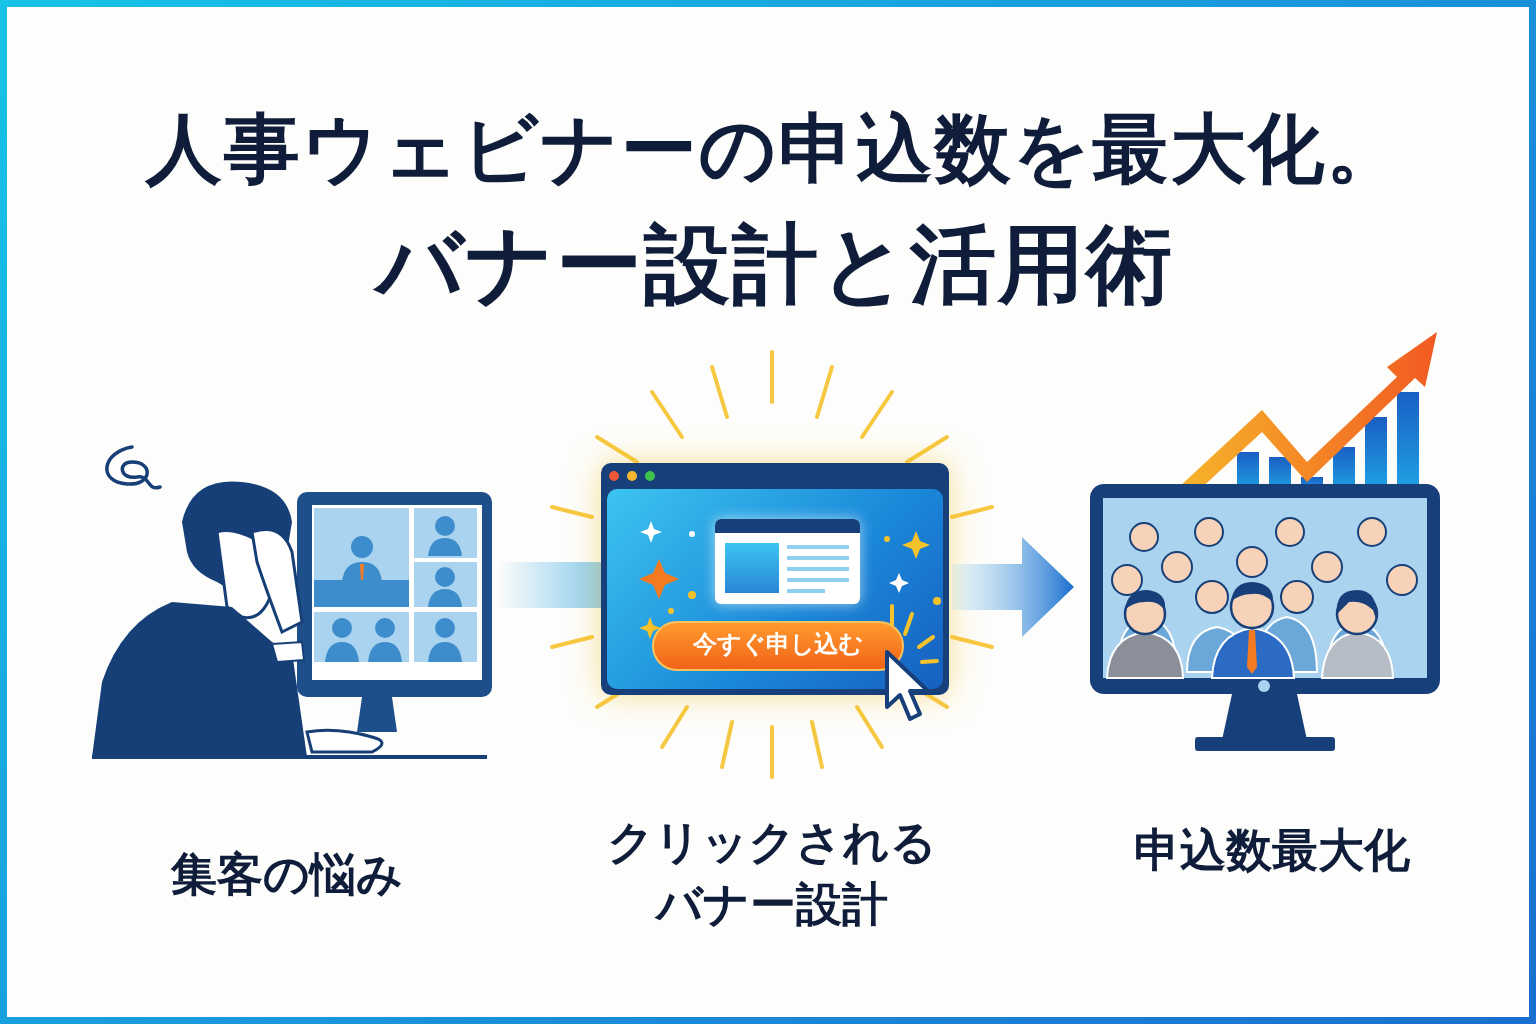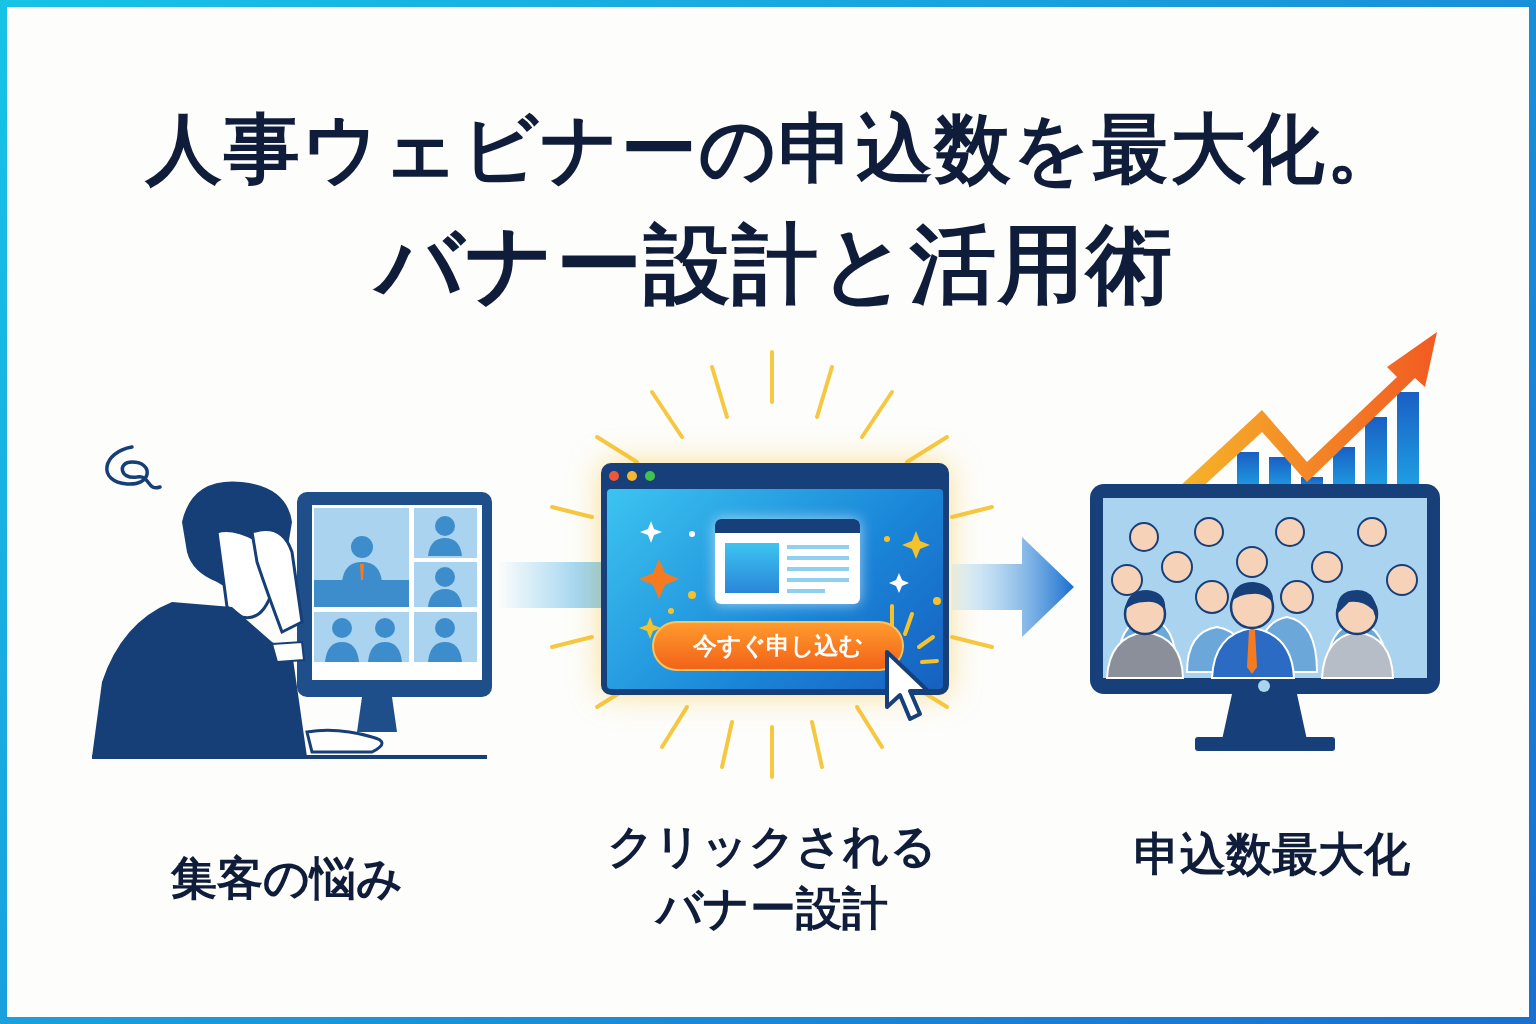--- a/index.html
+++ b/index.html
@@ -1,19 +1,19 @@
 <!DOCTYPE html>
 <html><head>
 <meta charset="utf-8">
 <style>
   html,body{margin:0;padding:0;}
   body{width:1536px;height:1024px;overflow:hidden;font-family:"DejaVu Sans","Liberation Sans",sans-serif;}
   .frame{position:absolute;left:0;top:0;width:1536px;height:1024px;box-sizing:border-box;
     border:7px solid transparent;
-    background:linear-gradient(#fdfdfb,#fdfdfb) padding-box,linear-gradient(135deg,#17c3e6,#1a8fd9 60%,#1a6fcf) border-box;}
+    background:linear-gradient(#fdfdfb,#fdfdfb) padding-box,linear-gradient(135deg,#17c3e6,#1a8fd9 60%,#1a6fcf) border-box;font-family:Liberation Mono, monospace;}
   .title{position:absolute;left:0;width:1536px;text-align:center;color:#0f1d3a;font-weight:bold;letter-spacing:2px;}
   .t1{top:92px;font-size:76px;}
   .t2{top:200px;font-size:86px;}
   .caption{position:absolute;color:#0f1d3a;font-weight:bold;font-size:46px;text-align:center;line-height:62px;}
   .abs{position:absolute;}
 </style>
 </head>
 <body>
 
 <div class="frame">
@@ -85,21 +85,21 @@
       <line x1="200" y1="420" x2="210" y2="375"></line>
       <line x1="300" y1="420" x2="290" y2="375"></line>
       <line x1="250" y1="430" x2="250" y2="380"></line>
     </g>
   </svg>
 
   <div class="abs" style="left:594px;top:456px;width:348px;height:232px;border-radius:10px;background:#173f7a;box-shadow:0 0 30px rgba(246,194,44,0.5);">
     <div class="abs" style="left: 8px; top: 8px; width: 10px; height: 10px; border-radius: 50%; background: rgb(240, 87, 58);" id="d0"></div>
     <div class="abs" style="left: 26px; top: 8px; width: 10px; height: 10px; border-radius: 50%; background: rgb(245, 183, 49);" id="d1"></div>
     <div class="abs" style="left: 44px; top: 8px; width: 10px; height: 10px; border-radius: 50%; background: rgb(63, 195, 77);" id="d2"></div>
-    <div class="abs" style="left:6px;top:26px;width:336px;height:200px;border-radius:4px;background:linear-gradient(135deg,#3cc4f0,#1a86d8 60%,#1760c0);overflow:hidden;">
+    <div class="abs" style="left:6px;top:26px;width:336px;height:200px;border-radius:10px;background:linear-gradient(135deg,#3cc4f0,#1a86d8 60%,#1760c0);overflow:hidden;">
       <svg class="abs" style="left:0;top:0" width="336" height="200">
         <path d="M44 32 l3 8 8 3 -8 3 -3 8 -3 -8 -8 -3 8 -3z" fill="#fff"></path>
         <path d="M52 70 l6 14 14 6 -14 6 -6 14 -6 -14 -14 -6 14 -6z" fill="#f57b22"></path>
         <path d="M43 128 l3 8 8 3 -8 3 -3 8 -3 -8 -8 -3 8 -3z" fill="#f6c22c"></path>
         <path d="M309 42 l4 10 10 4 -10 4 -4 10 -4 -10 -10 -4 10 -4z" fill="#f6c22c"></path>
         <path d="M292 84 l3 7 7 3 -7 3 -3 7 -3 -7 -7 -3 7 -3z" fill="#fff"></path>
         <circle cx="85" cy="45" r="3" fill="#fff"></circle>
           <circle cx="85" cy="106" r="4" fill="#f6c22c"></circle>
         <circle cx="64" cy="122" r="3" fill="#f6c22c"></circle>
           <circle cx="280" cy="50" r="3" fill="#f6c22c"></circle>

